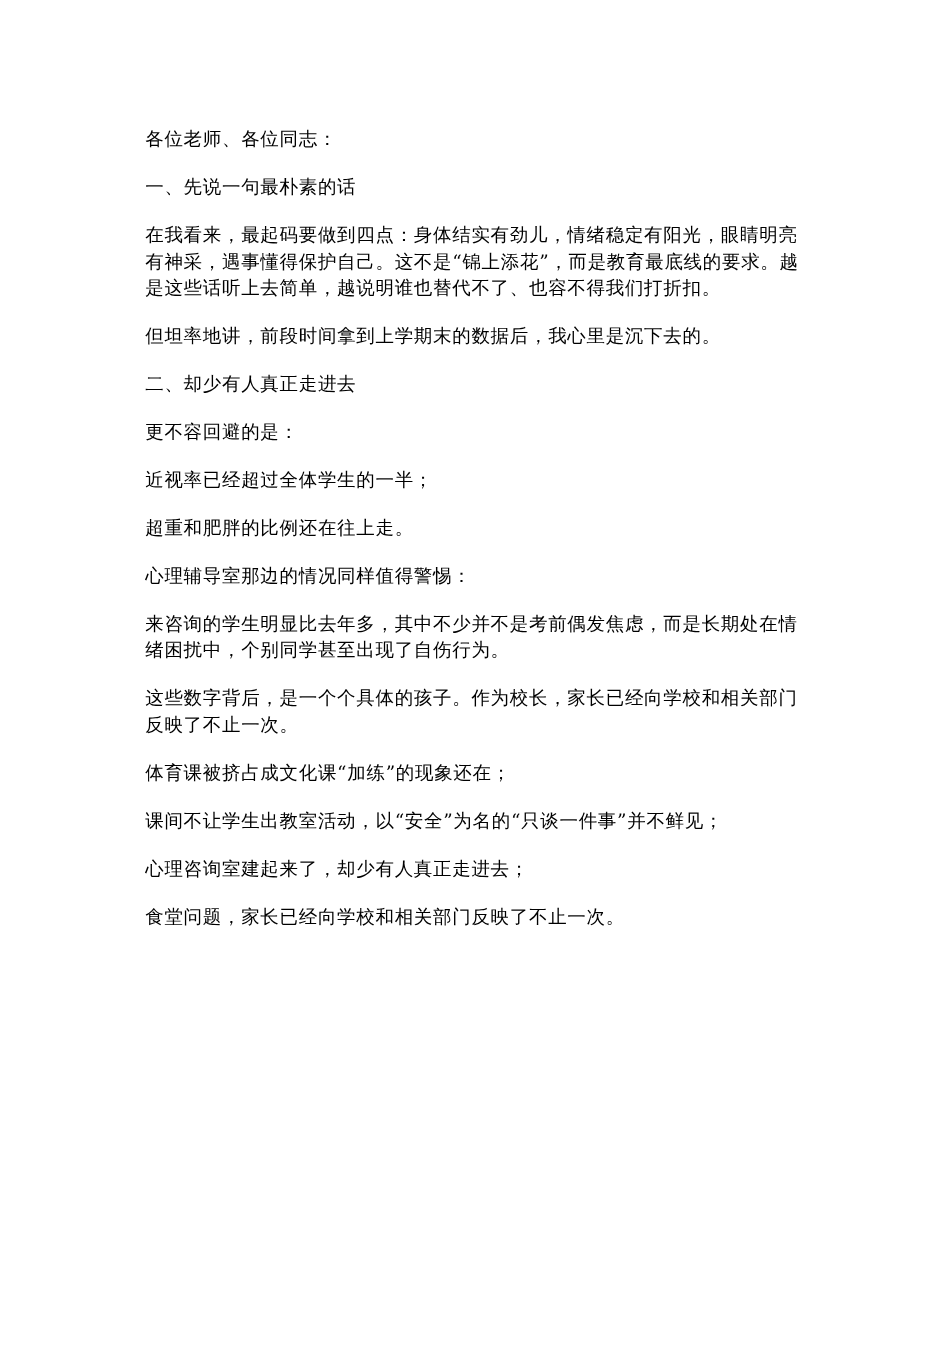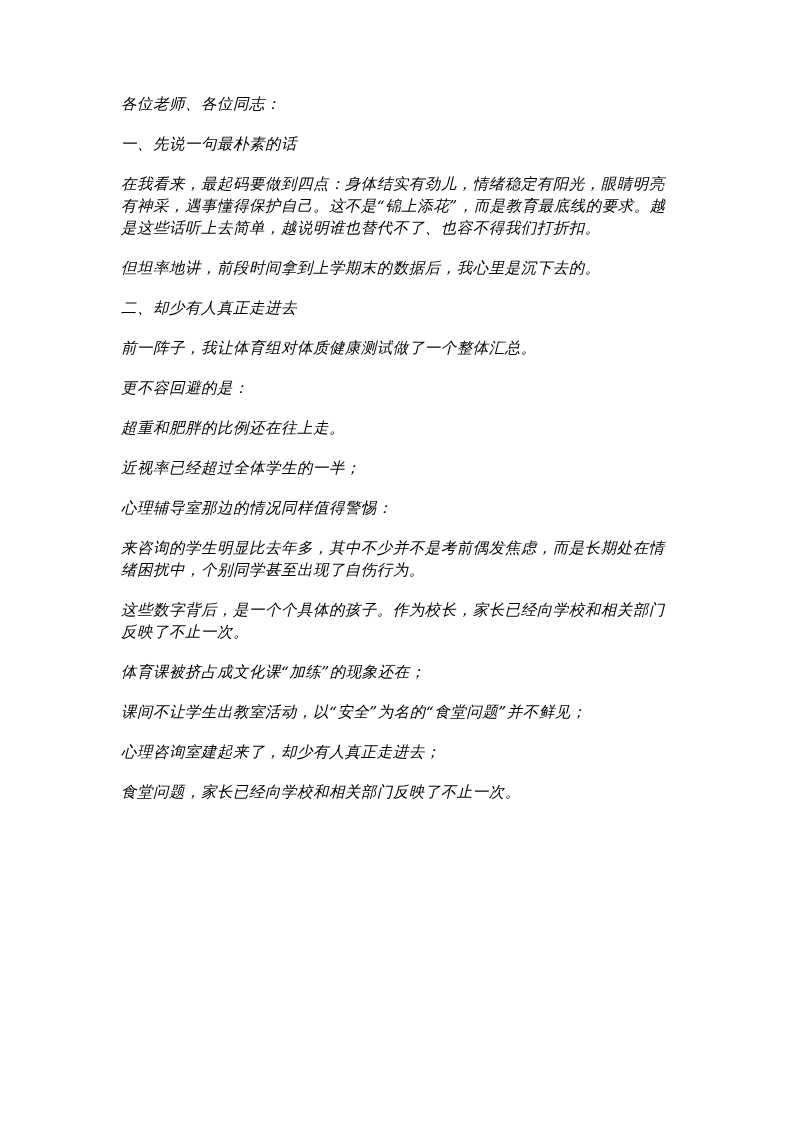--- a/index.html
+++ b/index.html
@@ -17,40 +17,38 @@
       position: absolute;
       left: 121px;
       top: 93px;
       width: 556px;
       font-family: "DejaVu Serif", "Liberation Serif", serif;
       font-size: 15.4px;
       line-height: 22px;
       color: #000000;
     }
     .page p {
-      margin: 0 0 18px 0;
+      margin: 12px 0 18px 0;
       padding: 0;
       letter-spacing: 0.6px;
       word-break: break-all;
-      font-style: italic;
     }
   </style>
 </head>
 <body>
 
 <div class="page">
   <p>各位老师、各位同志：</p>
   <p>一、先说一句最朴素的话</p>
   <p>在我看来，最起码要做到四点：身体结实有劲儿，情绪稳定有阳光，眼睛明亮有神采，遇事懂得保护自己。这不是“锦上添花”，而是教育最底线的要求。越是这些话听上去简单，越说明谁也替代不了、也容不得我们打折扣。</p>
   <p>但坦率地讲，前段时间拿到上学期末的数据后，我心里是沉下去的。</p>
   <p>二、却少有人真正走进去</p>
-  <p>前一阵子，我让体育组对体质健康测试做了一个整体汇总。</p>
   <p>更不容回避的是：</p>
+  <p>近视率已经超过全体学生的一半；</p>
   <p>超重和肥胖的比例还在往上走。</p>
-  <p>近视率已经超过全体学生的一半；</p>
   <p>心理辅导室那边的情况同样值得警惕：</p>
   <p>来咨询的学生明显比去年多，其中不少并不是考前偶发焦虑，而是长期处在情绪困扰中，个别同学甚至出现了自伤行为。</p>
   <p>这些数字背后，是一个个具体的孩子。作为校长，家长已经向学校和相关部门反映了不止一次。</p>
   <p>体育课被挤占成文化课“加练”的现象还在；</p>
-  <p>课间不让学生出教室活动，以“安全”为名的“食堂问题”并不鲜见；</p>
+  <p>课间不让学生出教室活动，以“安全”为名的“只谈一件事”并不鲜见；</p>
   <p>心理咨询室建起来了，却少有人真正走进去；</p>
   <p>食堂问题，家长已经向学校和相关部门反映了不止一次。</p>
 </div>
 
 </body></html>

